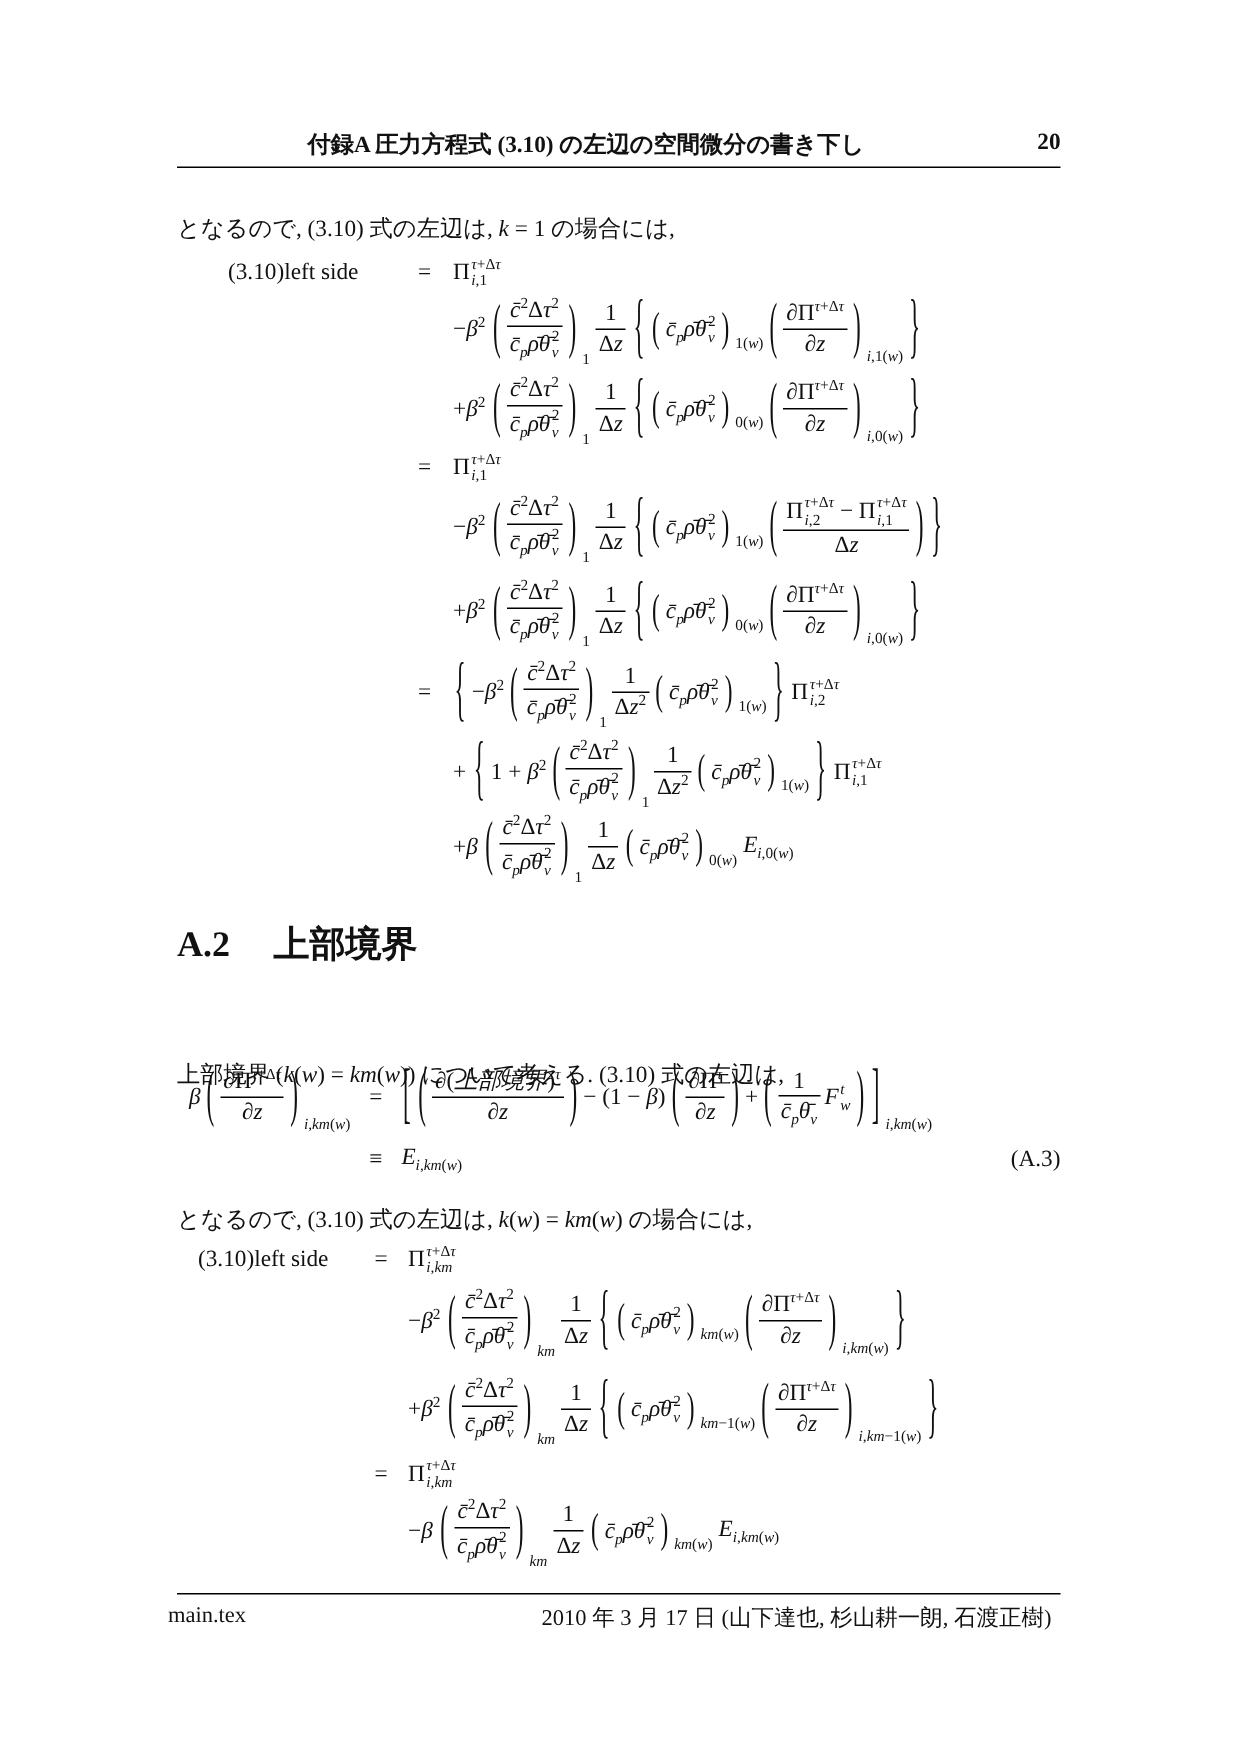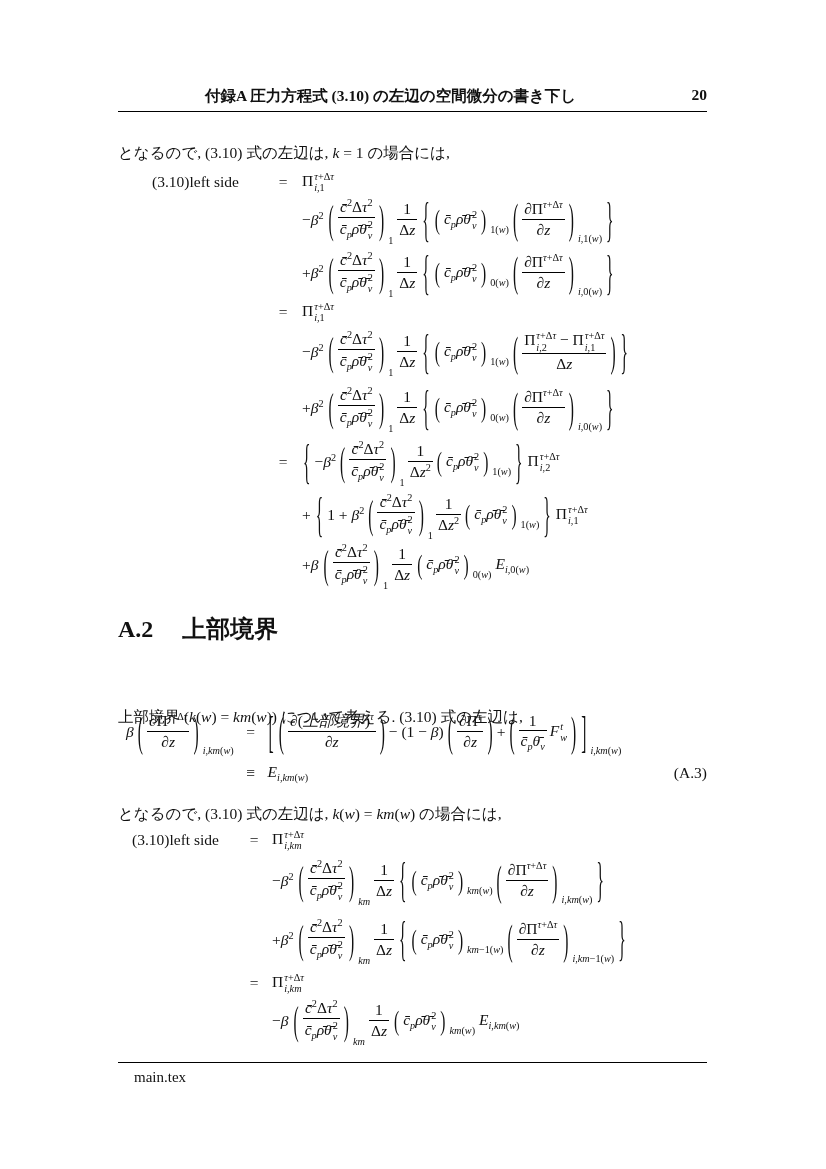--- a/index.html
+++ b/index.html
@@ -35,21 +35,21 @@
   
   .t{white-space:pre;}
   .fr{display:inline-block;vertical-align:middle;text-align:center;}
   .fr .nu{display:block;line-height:1.2;padding:0 2px;}
   .fr .de{display:block;line-height:1.2;border-top:1px solid #000;padding:1px 2px 0;}
   .g{display:inline-flex;align-items:center;gap:3px;}
   .dl{display:inline-block;transform:scaleY(var(--sy,1.6));padding:0 1px;font-weight:400;}
   .gs{font-size:66%;align-self:flex-end;transform:translateY(34%);white-space:nowrap;}
   .ss{display:inline-flex;flex-direction:column;align-items:flex-start;font-size:66%;line-height:1.12;vertical-align:middle;margin-left:1px;white-space:nowrap;}
   
-  .ftr{position:absolute;left:134px;top:1069px;width:589px;display:flex;justify-content:space-between;font-size:15px;}
+  .ftr{position:absolute;left:112px;top:1069px;width:589px;display:flex;justify-content:space-between;font-size:15px;}
 </style>
 </head>
 <body>
 
 <div>
 
   <div class="hdr">
     <span class="hdr-appendix">付録A 圧力方程式 (3.10) の左辺の空間微分の書き下し</span>
     <span class="hdr-page">20</span>
   </div>
@@ -574,15 +574,16 @@
           <span class="dl" style="--sy:1.8">)</span>
           <span class="gs"><i>km</i>(<i>w</i>)</span>
         </span>
         <span class="t"><i>E</i><sub><i>i</i>,<i>km</i>(<i>w</i>)</sub></span>
       </div>
   </div>
 
   <div class="rule r2"></div>
   <div class="ftr">
     <span>main.tex</span>
+    <span>2010 年 3 月 17 日 (山下達也, 杉山耕一朗, 石渡正樹)</span>
   </div>
 
 </div>
 
 </body></html>

